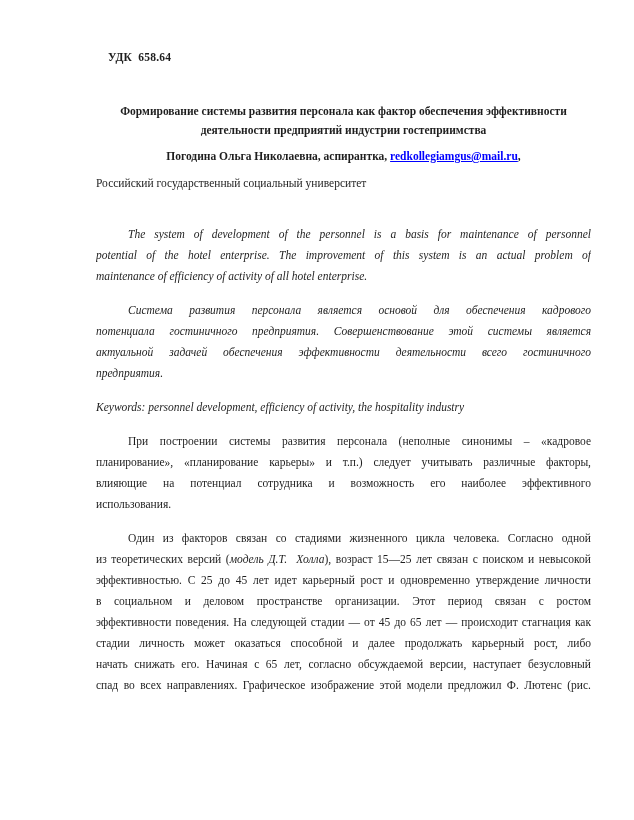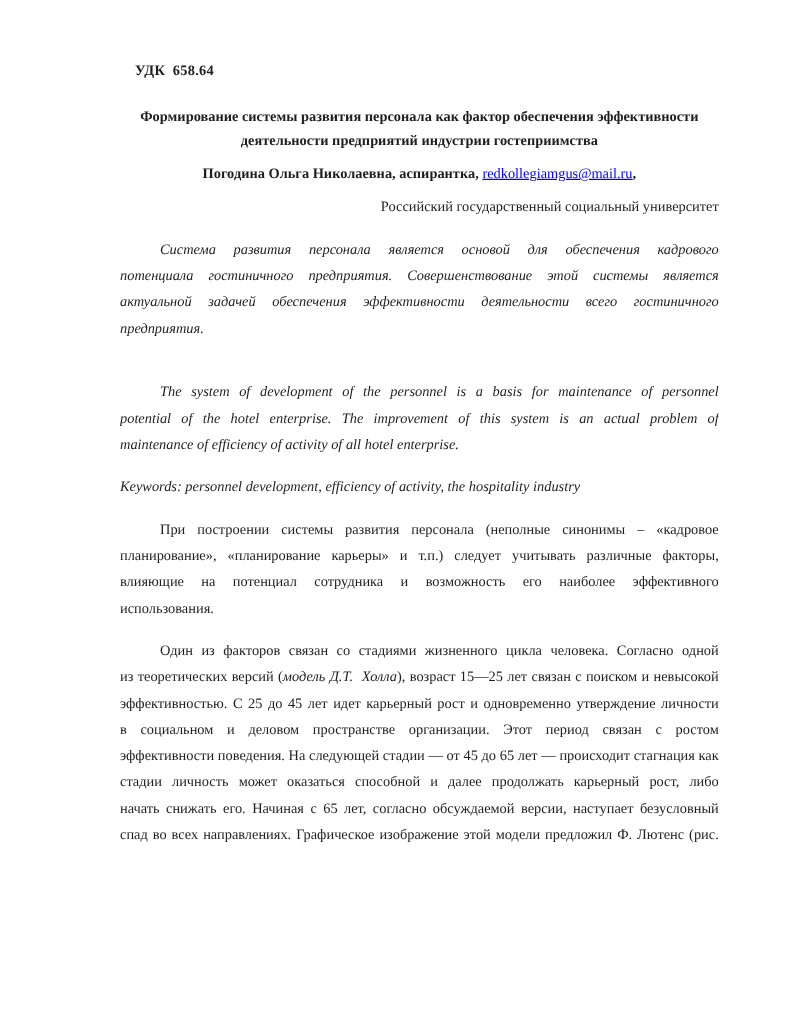--- a/index.html
+++ b/index.html
@@ -1,26 +1,26 @@
 <!DOCTYPE html>
 <html><head>
 <meta charset="utf-8">
 <style>
   html,body{margin:0;padding:0;}
   body{
     width:634px;height:820px;background:#ffffff;overflow:hidden;
     font-family:"Liberation Serif","DejaVu Serif",serif;
     color:#1e1e1e;
   }
-  .doc{padding:47px 59px 0 96px;font-size:11.5px;line-height:21px;}
+  .doc{padding:47px 43px 0 96px;font-size:11.5px;line-height:21px;}
   .udc{font-weight:bold;margin-left:12px;letter-spacing:.2px;}
-  .title{font-weight:bold;text-align:center;line-height:19px;margin-top:17px;}
+  .title{font-weight:bold;text-align:center;line-height:19px;margin-top:34px;}
   .author{font-weight:bold;text-align:center;margin-top:6px;}
-  .email{color:#0000FF;text-decoration:underline;font-weight:normal;cursor:pointer;}
-  .affil{text-align:right;margin-top:6px;}
+  .email{color:#0000FF;text-decoration:underline;font-weight:bold;cursor:pointer;}
+  .affil{text-align:left;margin-top:6px;}
   .para{margin-top:13px;}
   .gap-lg{margin-top:30px;}
   .it{font-style:italic;}
   .jl{text-align:justify;text-align-last:justify;height:21px;overflow:hidden;}
   .ll{text-align:left;}
   .fi{text-indent:32px;}
   b{font-weight:normal;}
 </style>
 </head>
 <body>
@@ -31,31 +31,31 @@
 
   <div class="title">
     <div>Формирование системы развития персонала как фактор обеспечения эффективности</div>
     <div>деятельности предприятий индустрии гостеприимства</div>
   </div>
 
   <div class="author"><span>Погодина Ольга Николаевна, аспирантка, </span><a class="email">redkollegiamgus@mail.ru</a><span>,</span></div>
 
   <div class="affil">Российский государственный социальный университет</div>
 
+  <div class="para gap-lg it">
+      <div class="jl fi">The system of development of the personnel is a basis for maintenance of personnel</div>
+      <div class="jl">potential of the hotel enterprise. The improvement of this system is an actual problem of</div>
+      <div class="ll">maintenance of efficiency of activity of all hotel enterprise.</div>
+    </div>
+
   <div class="para it">
       <div class="jl fi">Система развития персонала является основой для обеспечения кадрового</div>
       <div class="jl">потенциала гостиничного предприятия. Совершенствование этой системы является</div>
       <div class="jl">актуальной задачей обеспечения эффективности деятельности всего гостиничного</div>
       <div class="ll">предприятия.</div>
-    </div>
-
-  <div class="para gap-lg it">
-      <div class="jl fi">The system of development of the personnel is a basis for maintenance of personnel</div>
-      <div class="jl">potential of the hotel enterprise. The improvement of this system is an actual problem of</div>
-      <div class="ll">maintenance of efficiency of activity of all hotel enterprise.</div>
     </div>
 
   <div class="para it ll"><b>Keywords</b><span>: personnel development, efficiency of activity, the hospitality industry</span></div>
 
 
   <div class="para">
       <div class="jl fi">При построении системы развития персонала (неполные синонимы – «кадровое</div>
       <div class="jl">планирование», «планирование карьеры» и т.п.) следует учитывать различные факторы,</div>
       <div class="jl">влияющие на потенциал сотрудника и возможность его наиболее эффективного</div>
       <div class="ll">использования.</div>

